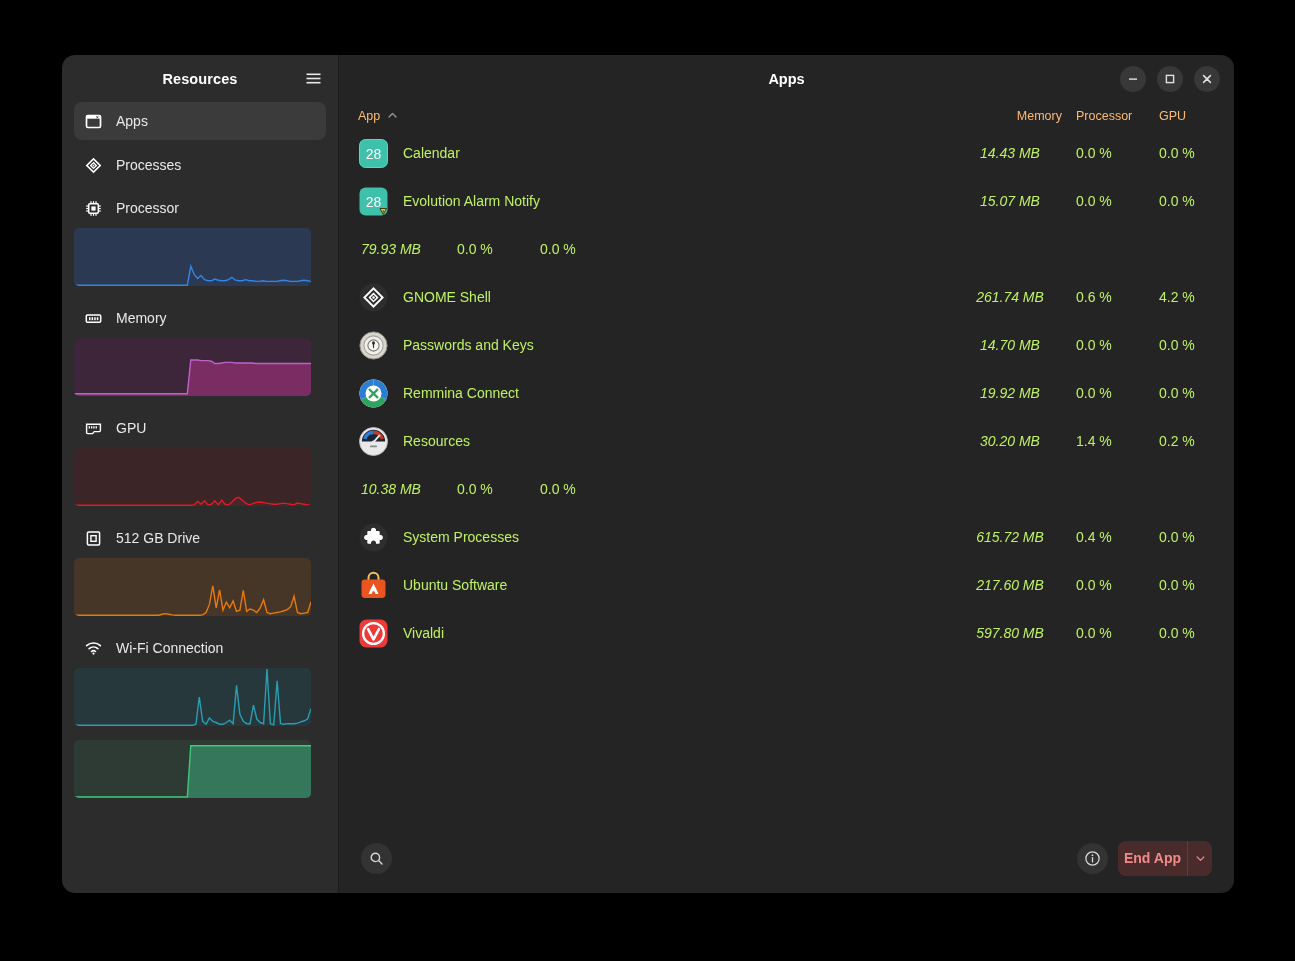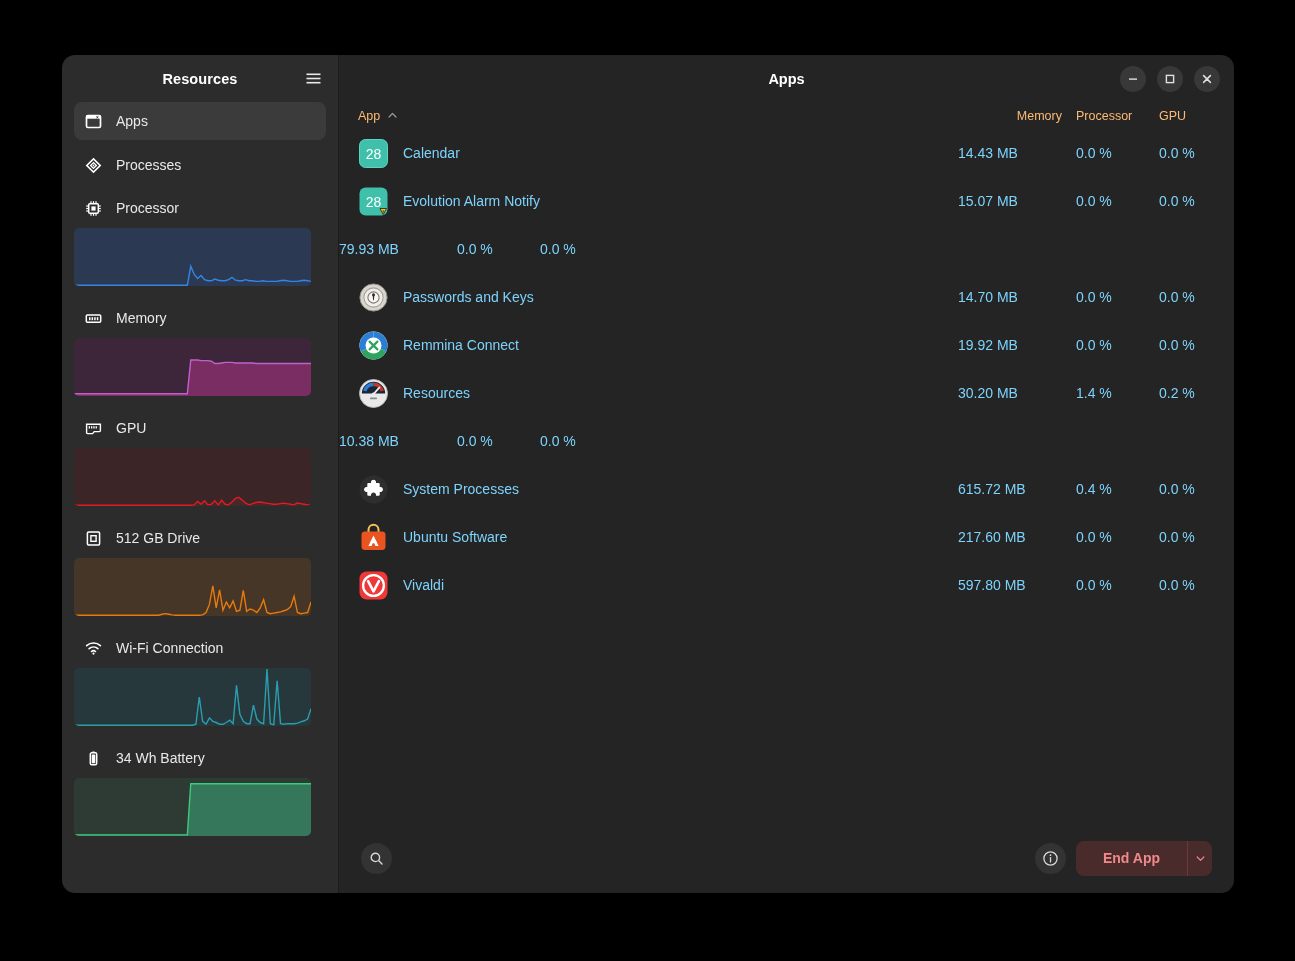--- a/index.html
+++ b/index.html
@@ -128,25 +128,25 @@
   .c-app { flex: 1 1 auto; padding-left: 19px; display: flex; align-items: center; gap: 7px; cursor: pointer; }
   .c-mem { width: 104px; text-align: right; cursor: pointer; }
   .c-cpu { width: 84px; text-align: left; padding-left: 14px; cursor: pointer; }
   .c-gpu { width: 66px; text-align: left; padding-left: 13px; cursor: pointer; }
 
   .rows { flex: 1 1 auto; overflow: hidden; }
   .row {
     display: flex; align-items: center;
     height: 48px;
     padding: 0 22px 0 0;
-    color: #7dd3fc; font-size: 14px;
+    color: #bef264; font-size: 14px;
     cursor: pointer;
   }
   .r-app { flex: 1 1 auto; padding-left: 19px; display: flex; align-items: center; gap: 14px; }
-  .r-mem { width: 104px; text-align: left; }
+  .r-mem { width: 104px; text-align: center; font-style: italic; }
   .r-cpu { width: 84px; text-align: left; padding-left: 14px; }
   .r-gpu { width: 66px; text-align: left; padding-left: 13px; }
   .app-ico { width: 31px; height: 31px; flex: 0 0 31px; position: relative; }
   .app-ico svg { display: block; width: 31px; height: 31px; }
 
   .bottombar {
     height: 62px;
     display: flex; align-items: center;
     padding: 0 22px 8px 22px;
     flex: 0 0 auto;
@@ -161,21 +161,21 @@
   .spacer { flex: 1 1 auto; }
   .endapp {
     display: flex; align-items: stretch;
     height: 35px;
     border-radius: 8px;
     overflow: hidden;
     background: #4a2b2b;
   }
   .endapp-main {
     display: flex; align-items: center;
-    padding: 0 27px;
+    padding: 0 6px;
     color: #f08a8a; font-size: 14px; font-weight: bold;
     cursor: pointer;
   }
   .endapp-arrow {
     display: flex; align-items: center; justify-content: center;
     width: 25px;
     border-left: 1px solid #6a3a3a;
     cursor: pointer;
   }
 </style>
@@ -348,30 +348,20 @@
               <rect width="237" height="58" fill="#27383d"></rect>
               <g id="wifi-g">
                   <path d="M 0.00 57.20 L 3.39 57.20 L 6.77 57.20 L 10.16 57.20 L 13.54 57.20 L 16.93 57.20 L 20.31 57.20 L 23.70 57.20 L 27.09 57.20 L 30.47 57.20 L 33.86 57.20 L 37.24 57.20 L 40.63 57.20 L 44.01 57.20 L 47.40 57.20 L 50.79 57.20 L 54.17 57.20 L 57.56 57.20 L 60.94 57.20 L 64.33 57.20 L 67.71 57.20 L 71.10 57.20 L 74.49 57.20 L 77.87 57.20 L 81.26 57.20 L 84.64 57.20 L 88.03 57.20 L 91.41 57.20 L 94.80 57.20 L 98.19 57.20 L 101.57 57.20 L 104.96 57.20 L 108.34 57.20 L 111.73 57.20 L 115.11 57.20 L 118.50 57.20 L 121.89 56.26 L 125.27 29.00 L 128.66 53.36 L 132.04 56.26 L 135.43 49.88 L 138.81 53.36 L 142.20 54.52 L 145.59 56.26 L 148.97 56.26 L 152.36 54.52 L 155.74 52.20 L 159.13 55.68 L 162.51 17.40 L 165.90 46.40 L 169.29 53.36 L 172.67 55.68 L 176.06 55.68 L 179.44 37.12 L 182.83 51.04 L 186.21 54.52 L 189.60 55.68 L 192.99 1.16 L 196.37 55.68 L 199.76 56.84 L 203.14 12.76 L 206.53 55.68 L 209.91 56.26 L 213.30 55.68 L 216.69 55.68 L 220.07 55.68 L 223.46 55.10 L 226.84 53.94 L 230.23 52.78 L 233.61 51.04 L 237.00 40.60 L 237 58 L 0 58 Z" fill="#27383d"></path>
                   <path d="M 0.00 57.20 L 3.39 57.20 L 6.77 57.20 L 10.16 57.20 L 13.54 57.20 L 16.93 57.20 L 20.31 57.20 L 23.70 57.20 L 27.09 57.20 L 30.47 57.20 L 33.86 57.20 L 37.24 57.20 L 40.63 57.20 L 44.01 57.20 L 47.40 57.20 L 50.79 57.20 L 54.17 57.20 L 57.56 57.20 L 60.94 57.20 L 64.33 57.20 L 67.71 57.20 L 71.10 57.20 L 74.49 57.20 L 77.87 57.20 L 81.26 57.20 L 84.64 57.20 L 88.03 57.20 L 91.41 57.20 L 94.80 57.20 L 98.19 57.20 L 101.57 57.20 L 104.96 57.20 L 108.34 57.20 L 111.73 57.20 L 115.11 57.20 L 118.50 57.20 L 121.89 56.26 L 125.27 29.00 L 128.66 53.36 L 132.04 56.26 L 135.43 49.88 L 138.81 53.36 L 142.20 54.52 L 145.59 56.26 L 148.97 56.26 L 152.36 54.52 L 155.74 52.20 L 159.13 55.68 L 162.51 17.40 L 165.90 46.40 L 169.29 53.36 L 172.67 55.68 L 176.06 55.68 L 179.44 37.12 L 182.83 51.04 L 186.21 54.52 L 189.60 55.68 L 192.99 1.16 L 196.37 55.68 L 199.76 56.84 L 203.14 12.76 L 206.53 55.68 L 209.91 56.26 L 213.30 55.68 L 216.69 55.68 L 220.07 55.68 L 223.46 55.10 L 226.84 53.94 L 230.23 52.78 L 233.61 51.04 L 237.00 40.60" fill="none" stroke="#2a9daf" stroke-width="1.4" vector-effect="non-scaling-stroke"></path>
                 </g>
             </svg>
           </div>
         </div>
 
         <div class="res-block">
-          <div class="res-head">
-            <span class="ico">
-              <svg width="17" height="17" viewBox="0 0 17 17">
-                <rect x="5.3" y="2.8" width="6.4" height="12" rx="1.5" fill="none" stroke="#ffffff" stroke-width="1.5"></rect>
-                <rect x="7.1" y="1.4" width="2.8" height="1.6" rx="0.5" fill="#ffffff"></rect>
-                <rect x="6.7" y="4.4" width="3.6" height="8.9" rx="0.7" fill="#ffffff"></rect>
-              </svg>
-            </span>
-            <span>34 Wh Battery</span>
-          </div>
           <div class="graph">
             <svg viewBox="0 0 237 58" preserveAspectRatio="none">
               <rect width="237" height="58" fill="#2e3b34"></rect>
               <g id="bat-g">
                   <path d="M 0.00 56.84 L 3.43 56.84 L 6.87 56.84 L 10.30 56.84 L 13.74 56.84 L 17.17 56.84 L 20.61 56.84 L 24.04 56.84 L 27.48 56.84 L 30.91 56.84 L 34.35 56.84 L 37.78 56.84 L 41.22 56.84 L 44.65 56.84 L 48.09 56.84 L 51.52 56.84 L 54.96 56.84 L 58.39 56.84 L 61.83 56.84 L 65.26 56.84 L 68.70 56.84 L 72.13 56.84 L 75.57 56.84 L 79.00 56.84 L 82.43 56.84 L 85.87 56.84 L 89.30 56.84 L 92.74 56.84 L 96.17 56.84 L 99.61 56.84 L 103.04 56.84 L 106.48 56.84 L 109.91 56.84 L 113.35 56.84 L 116.78 5.80 L 120.22 5.80 L 123.65 5.80 L 127.09 5.80 L 130.52 5.80 L 133.96 5.80 L 137.39 5.80 L 140.83 5.80 L 144.26 5.80 L 147.70 5.80 L 151.13 5.80 L 154.57 5.80 L 158.00 5.80 L 161.43 5.80 L 164.87 5.80 L 168.30 5.80 L 171.74 5.80 L 175.17 5.80 L 178.61 5.80 L 182.04 5.80 L 185.48 5.80 L 188.91 5.80 L 192.35 5.80 L 195.78 5.80 L 199.22 5.80 L 202.65 5.80 L 206.09 5.80 L 209.52 5.80 L 212.96 5.80 L 216.39 5.80 L 219.83 5.80 L 223.26 5.80 L 226.70 5.80 L 230.13 5.80 L 233.57 5.80 L 237.00 5.80 L 237 58 L 0 58 Z" fill="#34775a"></path>
                   <path d="M 0.00 56.84 L 3.43 56.84 L 6.87 56.84 L 10.30 56.84 L 13.74 56.84 L 17.17 56.84 L 20.61 56.84 L 24.04 56.84 L 27.48 56.84 L 30.91 56.84 L 34.35 56.84 L 37.78 56.84 L 41.22 56.84 L 44.65 56.84 L 48.09 56.84 L 51.52 56.84 L 54.96 56.84 L 58.39 56.84 L 61.83 56.84 L 65.26 56.84 L 68.70 56.84 L 72.13 56.84 L 75.57 56.84 L 79.00 56.84 L 82.43 56.84 L 85.87 56.84 L 89.30 56.84 L 92.74 56.84 L 96.17 56.84 L 99.61 56.84 L 103.04 56.84 L 106.48 56.84 L 109.91 56.84 L 113.35 56.84 L 116.78 5.80 L 120.22 5.80 L 123.65 5.80 L 127.09 5.80 L 130.52 5.80 L 133.96 5.80 L 137.39 5.80 L 140.83 5.80 L 144.26 5.80 L 147.70 5.80 L 151.13 5.80 L 154.57 5.80 L 158.00 5.80 L 161.43 5.80 L 164.87 5.80 L 168.30 5.80 L 171.74 5.80 L 175.17 5.80 L 178.61 5.80 L 182.04 5.80 L 185.48 5.80 L 188.91 5.80 L 192.35 5.80 L 195.78 5.80 L 199.22 5.80 L 202.65 5.80 L 206.09 5.80 L 209.52 5.80 L 212.96 5.80 L 216.39 5.80 L 219.83 5.80 L 223.26 5.80 L 226.70 5.80 L 230.13 5.80 L 233.57 5.80 L 237.00 5.80" fill="none" stroke="#3ecb7a" stroke-width="1.4" vector-effect="non-scaling-stroke"></path>
                 </g>
             </svg>
           </div>
         </div>
@@ -443,20 +433,36 @@
               <span>Evolution Alarm Notify</span>
             </div>
             <div class="r-mem">15.07 MB</div>
             <div class="r-cpu">0.0 %</div>
             <div class="r-gpu">0.0 %</div>
           </div>
           <div class="row">
             <div class="r-mem">79.93 MB</div>
             <div class="r-cpu">0.0 %</div>
             <div class="r-gpu">0.0 %</div>
+          </div>
+          <div class="row">
+            <div class="r-app">
+              <span class="app-ico">
+                <svg viewBox="0 0 31 31">
+                  <circle cx="15.5" cy="15.5" r="14" fill="#2e2e2e"></circle>
+                  <rect x="15.5" y="6.4" width="12.9" height="12.9" transform="rotate(45 15.5 6.4)" fill="none" stroke="#ffffff" stroke-width="1.9"></rect>
+                  <rect x="15.5" y="11.6" width="5.6" height="5.6" transform="rotate(45 15.5 11.6)" fill="none" stroke="#ffffff" stroke-width="1.5"></rect>
+                  <circle cx="15.5" cy="15.5" r="1.3" fill="#ffffff"></circle>
+                </svg>
+              </span>
+              <span>GNOME Shell</span>
+            </div>
+            <div class="r-mem">261.74 MB</div>
+            <div class="r-cpu">0.6 %</div>
+            <div class="r-gpu">4.2 %</div>
           </div>
           <div class="row">
             <div class="r-app">
               <span class="app-ico">
                 <svg viewBox="0 0 31 31">
                   <circle cx="15.5" cy="15.5" r="13.6" fill="#d9d6cd" stroke="#8f8d86" stroke-width="1"></circle>
                   <circle cx="15.5" cy="15.5" r="9.6" fill="#efeee9" stroke="#a5a39b" stroke-width="1.1"></circle>
                   <circle cx="15.5" cy="15.5" r="5.6" fill="#f7f6f2" stroke="#7d7b74" stroke-width="1.1"></circle>
                   <circle cx="15.5" cy="12.8" r="1.5" fill="#2c2c2c"></circle>
                   <path d="M14.7 13.8 h1.6 l-0.45 4.4 h-0.7 z" fill="#2c2c2c"></path>

